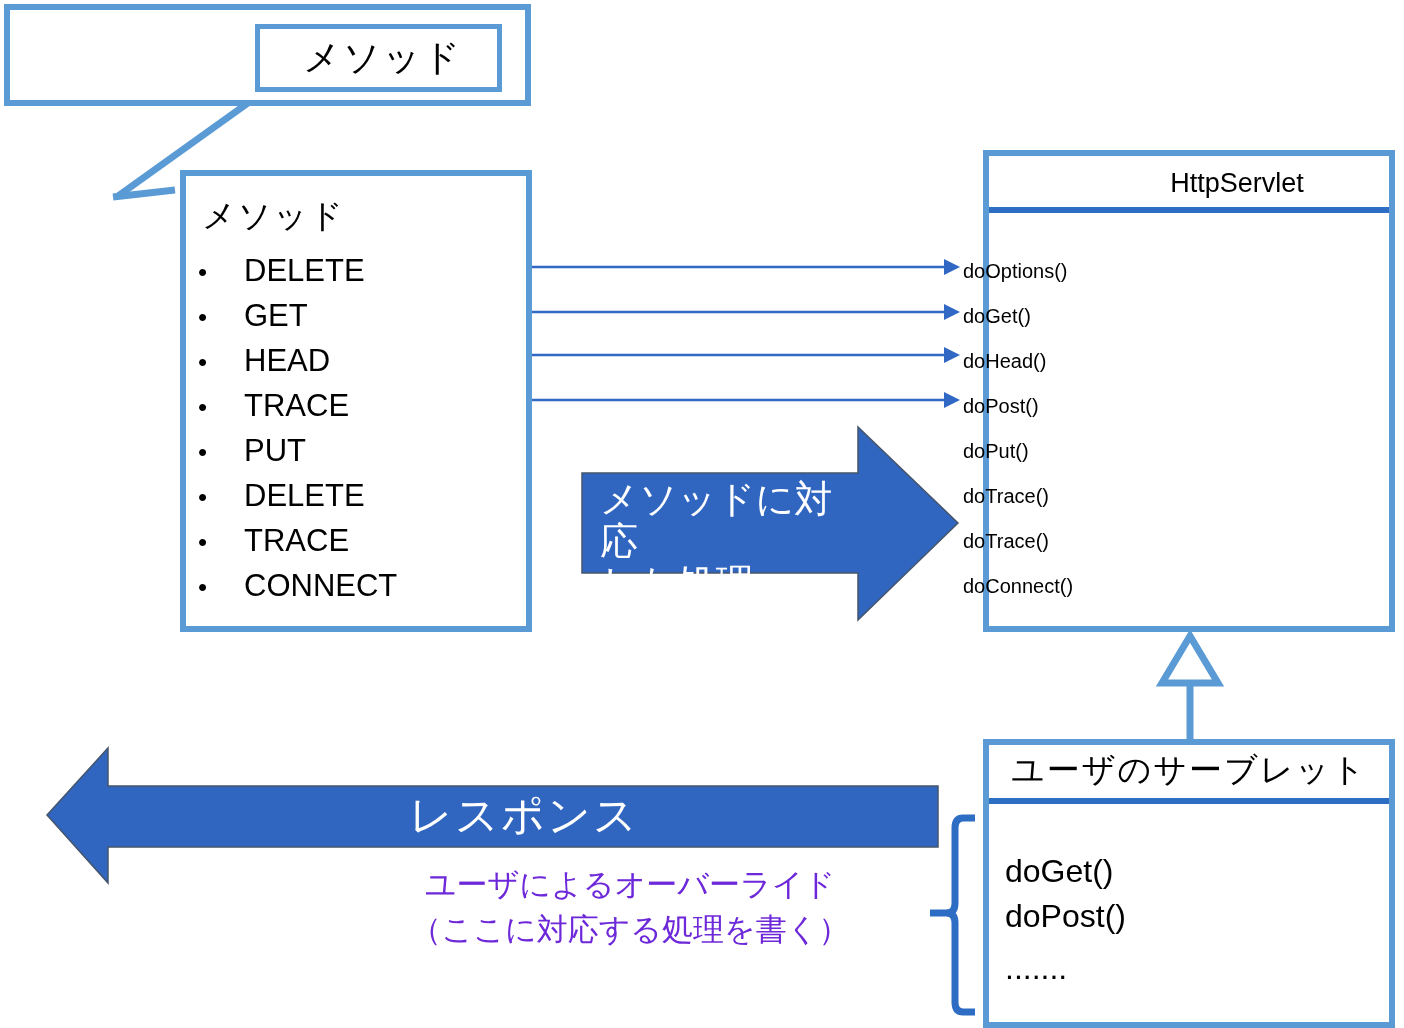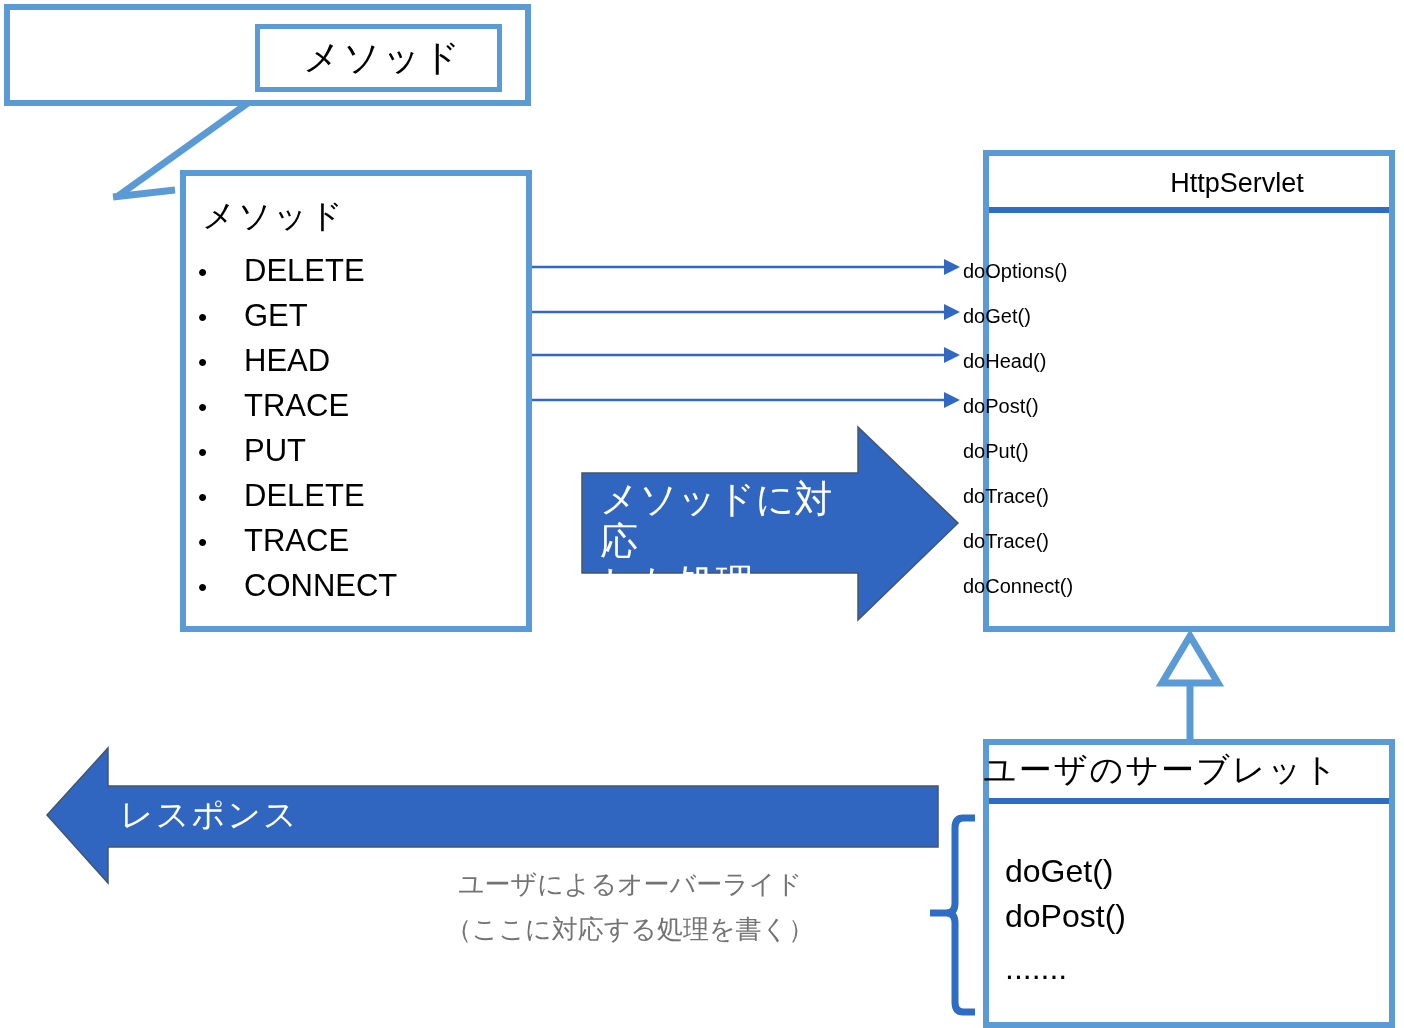--- a/index.html
+++ b/index.html
@@ -115,21 +115,21 @@
 
   
   #userservlet-box {
     left: 983px; top: 739px;
     width: 412px; height: 289px;
   }
   #userservlet-title {
     position: absolute;
     left: 983px; top: 748px;
     width: 412px;
-    text-align: left;
+    text-align: center;
     font-size: 33px;
     line-height: 44px;
     letter-spacing: 2px;
   }
   #userservlet-divider {
     position: absolute;
     left: 989px; top: 798px;
     width: 400px; height: 6px;
     background: #2E6DC4;
   }
@@ -154,35 +154,36 @@
     position: absolute;
     left: 600px; top: 478px;
     width: 260px;
     font-size: 38px;
     line-height: 42px;
     color: #ffffff;
     letter-spacing: 0px;
   }
   #response-arrow-label {
     position: absolute;
-    left: 120px; top: 793px;
+    left: 110px; top: 793px;
     width: 828px;
-    font-size: 33px;
+    text-align: center;
+    font-size: 43px;
     line-height: 44px;
     color: #ffffff;
     letter-spacing: 2px;
   }
   #override-note {
     position: absolute;
     left: 330px; top: 862px;
     width: 600px;
     text-align: center;
-    font-size: 26px;
+    font-size: 31px;
     line-height: 45px;
-    color: #737373;
+    color: #6d28d9;
     letter-spacing: 0px;
   }
 </style>
 </head>
 <body>
 
 <div id="canvas">
 
   <svg id="vector-layer" width="1404" height="1028" viewBox="0 0 1404 1028">
 

